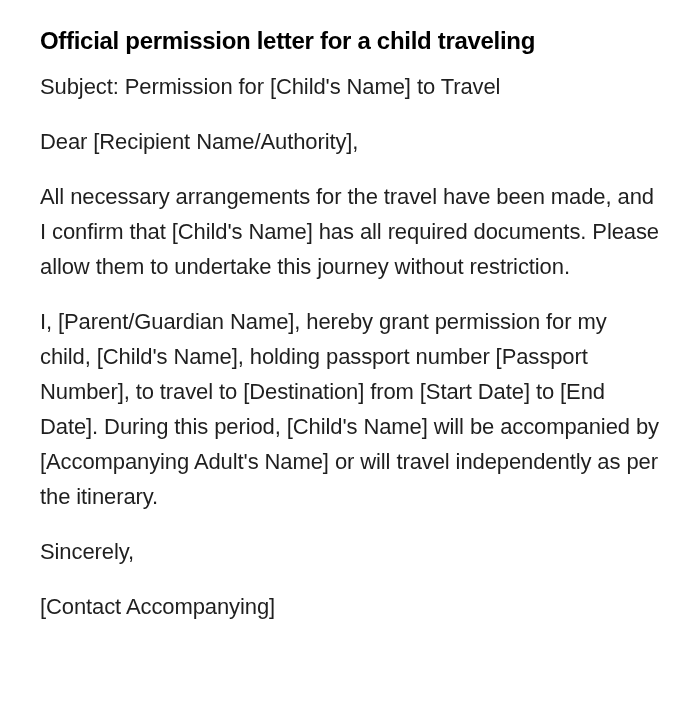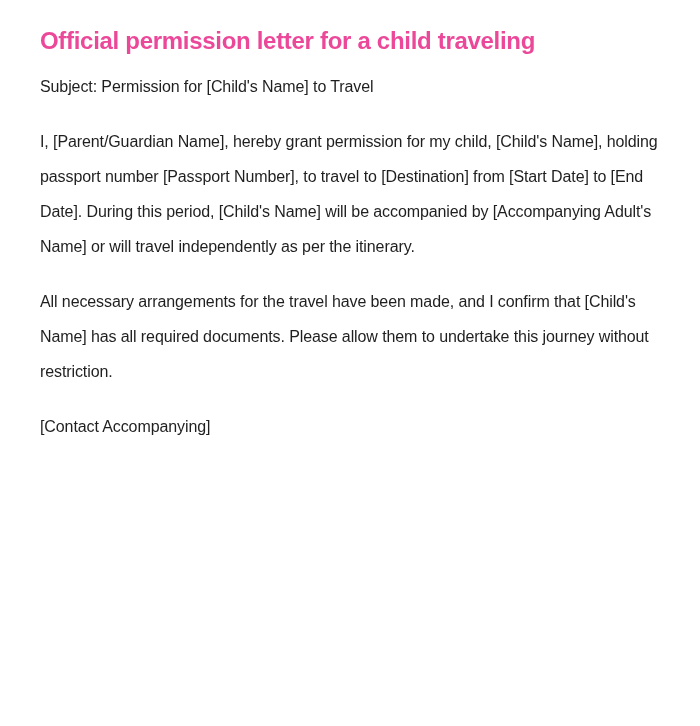--- a/index.html
+++ b/index.html
@@ -16,41 +16,43 @@
   .doc {
     padding: 27px 38px 0 40px;
     max-width: 625px;
     box-sizing: content-box;
   }
   .doc-title {
     font-size: 24px;
     line-height: 28px;
     font-weight: 700;
     letter-spacing: -0.3px;
-    color: #ec4899;
+    color: #000000;
     margin: 0 0 14px 0;
   }
   .doc-paragraph {
-    font-size: 16px;
+    font-size: 22px;
     line-height: 35px;
     font-weight: 400;
     color: #1f1f1f;
     letter-spacing: -0.1px;
     margin: 0 0 20px 0;
   }
 </style>
 </head>
 <body>
 
 <div class="doc">
   <h1 class="doc-title">Official permission letter for a child traveling</h1>
 
   <p class="doc-paragraph">Subject: Permission for [Child's Name] to Travel</p>
 
+  <p class="doc-paragraph">Dear [Recipient Name/Authority],</p>
+
+  <p class="doc-paragraph">All necessary arrangements for the travel have been made, and I confirm that [Child's Name] has all required documents. Please allow them to undertake this journey without restriction.</p>
 
   <p class="doc-paragraph">I, [Parent/Guardian Name], hereby grant permission for my child, [Child's Name], holding passport number [Passport Number], to travel to [Destination] from [Start Date] to [End Date]. During this period, [Child's Name] will be accompanied by [Accompanying Adult's Name] or will travel independently as per the itinerary.</p>
 
-  <p class="doc-paragraph">All necessary arrangements for the travel have been made, and I confirm that [Child's Name] has all required documents. Please allow them to undertake this journey without restriction.</p>
-
+  <p class="doc-paragraph">Sincerely,</p>
 
 
   <p class="doc-paragraph">[Contact Accompanying]</p>
 </div>
 
 </body></html>

